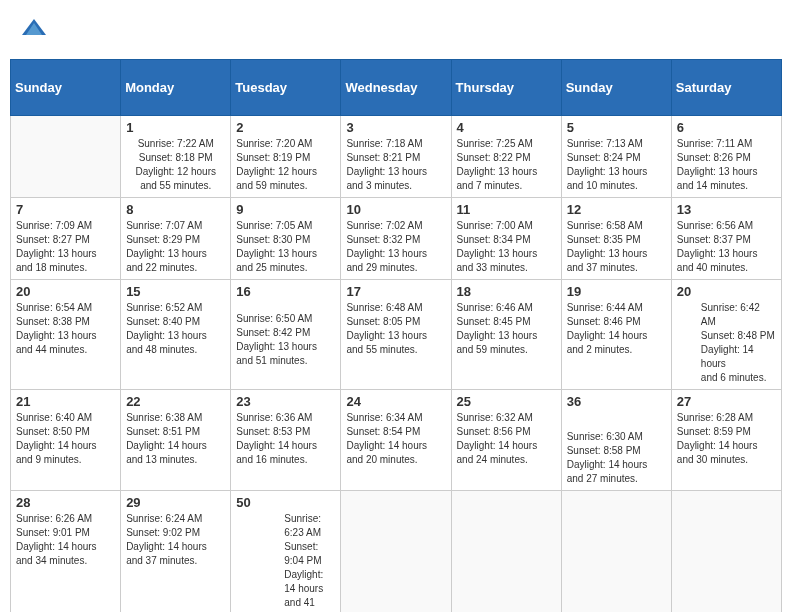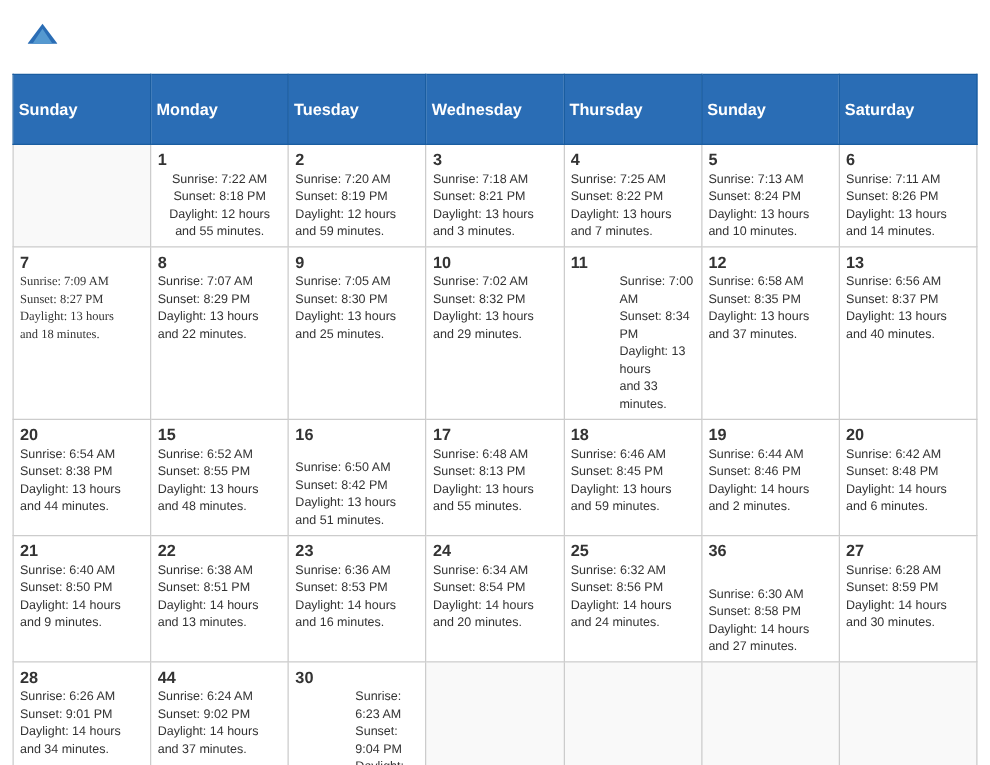--- a/index.html
+++ b/index.html
@@ -160,21 +160,21 @@
           <span class="day-num">6</span>
           <div class="day-info" style="white-space: pre-line;">Sunrise: 7:11 AM
 Sunset: 8:26 PM
 Daylight: 13 hours
 and 14 minutes.</div>
         </td>
       </tr>
       <tr>
         <td>
           <span class="day-num">7</span>
-          <div class="day-info" style="white-space: pre-line; font-family: Liberation Serif, serif;">Sunrise: 7:09 AM
+          <div class="day-info" style="white-space: pre-line;">Sunrise: 7:09 AM
 Sunset: 8:27 PM
 Daylight: 13 hours
 and 18 minutes.</div>
         </td>
         <td>
           <span class="day-num">8</span>
           <div class="day-info" style="white-space: pre-line;">Sunrise: 7:07 AM
 Sunset: 8:29 PM
 Daylight: 13 hours
 and 22 minutes.</div>
@@ -188,21 +188,21 @@
         </td>
         <td>
           <span class="day-num">10</span>
           <div class="day-info" style="white-space: pre-line;">Sunrise: 7:02 AM
 Sunset: 8:32 PM
 Daylight: 13 hours
 and 29 minutes.</div>
         </td>
         <td>
           <span class="day-num">11</span>
-          <div class="day-info" style="white-space: pre-line; margin-left: 39px;">Sunrise: 7:00 AM
+          <div class="day-info" style="white-space: pre-line;">Sunrise: 7:00 AM
 Sunset: 8:34 PM
 Daylight: 13 hours
 and 33 minutes.</div>
         </td>
         <td>
           <span class="day-num">12</span>
           <div class="day-info" style="white-space: pre-line;">Sunrise: 6:58 AM
 Sunset: 8:35 PM
 Daylight: 13 hours
 and 37 minutes.</div>
@@ -219,55 +219,55 @@
         <td>
           <span class="day-num">20</span>
           <div class="day-info" style="white-space: pre-line;">Sunrise: 6:54 AM
 Sunset: 8:38 PM
 Daylight: 13 hours
 and 44 minutes.</div>
         </td>
         <td>
           <span class="day-num">15</span>
           <div class="day-info" style="white-space: pre-line;">Sunrise: 6:52 AM
-Sunset: 8:55 PM
+Sunset: 8:40 PM
 Daylight: 13 hours
 and 48 minutes.</div>
         </td>
         <td>
           <span class="day-num">16</span>
           <div class="day-info" style="white-space: pre-line; margin-top: 13px;">Sunrise: 6:50 AM
 Sunset: 8:42 PM
 Daylight: 13 hours
 and 51 minutes.</div>
         </td>
         <td>
           <span class="day-num">17</span>
           <div class="day-info" style="white-space: pre-line;">Sunrise: 6:48 AM
-Sunset: 8:13 PM
+Sunset: 8:05 PM
 Daylight: 13 hours
 and 55 minutes.</div>
         </td>
         <td>
           <span class="day-num">18</span>
           <div class="day-info" style="white-space: pre-line;">Sunrise: 6:46 AM
 Sunset: 8:45 PM
 Daylight: 13 hours
 and 59 minutes.</div>
         </td>
         <td>
           <span class="day-num">19</span>
           <div class="day-info" style="white-space: pre-line;">Sunrise: 6:44 AM
 Sunset: 8:46 PM
 Daylight: 14 hours
 and 2 minutes.</div>
         </td>
         <td>
           <span class="day-num">20</span>
-          <div class="day-info" style="white-space: pre-line;">Sunrise: 6:42 AM
+          <div class="day-info" style="white-space: pre-line; margin-left: 24px;">Sunrise: 6:42 AM
 Sunset: 8:48 PM
 Daylight: 14 hours
 and 6 minutes.</div>
         </td>
       </tr>
       <tr>
         <td>
           <span class="day-num">21</span>
           <div class="day-info" style="white-space: pre-line;">Sunrise: 6:40 AM
 Sunset: 8:50 PM
@@ -319,28 +319,28 @@
       </tr>
       <tr>
         <td>
           <span class="day-num">28</span>
           <div class="day-info" style="white-space: pre-line;">Sunrise: 6:26 AM
 Sunset: 9:01 PM
 Daylight: 14 hours
 and 34 minutes.</div>
         </td>
         <td>
-          <span class="day-num">44</span>
+          <span class="day-num">29</span>
           <div class="day-info" style="white-space: pre-line;">Sunrise: 6:24 AM
 Sunset: 9:02 PM
 Daylight: 14 hours
 and 37 minutes.</div>
         </td>
         <td>
-          <span class="day-num">30</span>
+          <span class="day-num">50</span>
           <div class="day-info" style="white-space: pre-line; margin-left: 48px;">Sunrise: 6:23 AM
 Sunset: 9:04 PM
 Daylight: 14 hours
 and 41 minutes.</div>
         </td>
         <td class="empty"></td>
         <td class="empty"></td>
         <td class="empty"></td>
         <td class="empty"></td>
       </tr>

